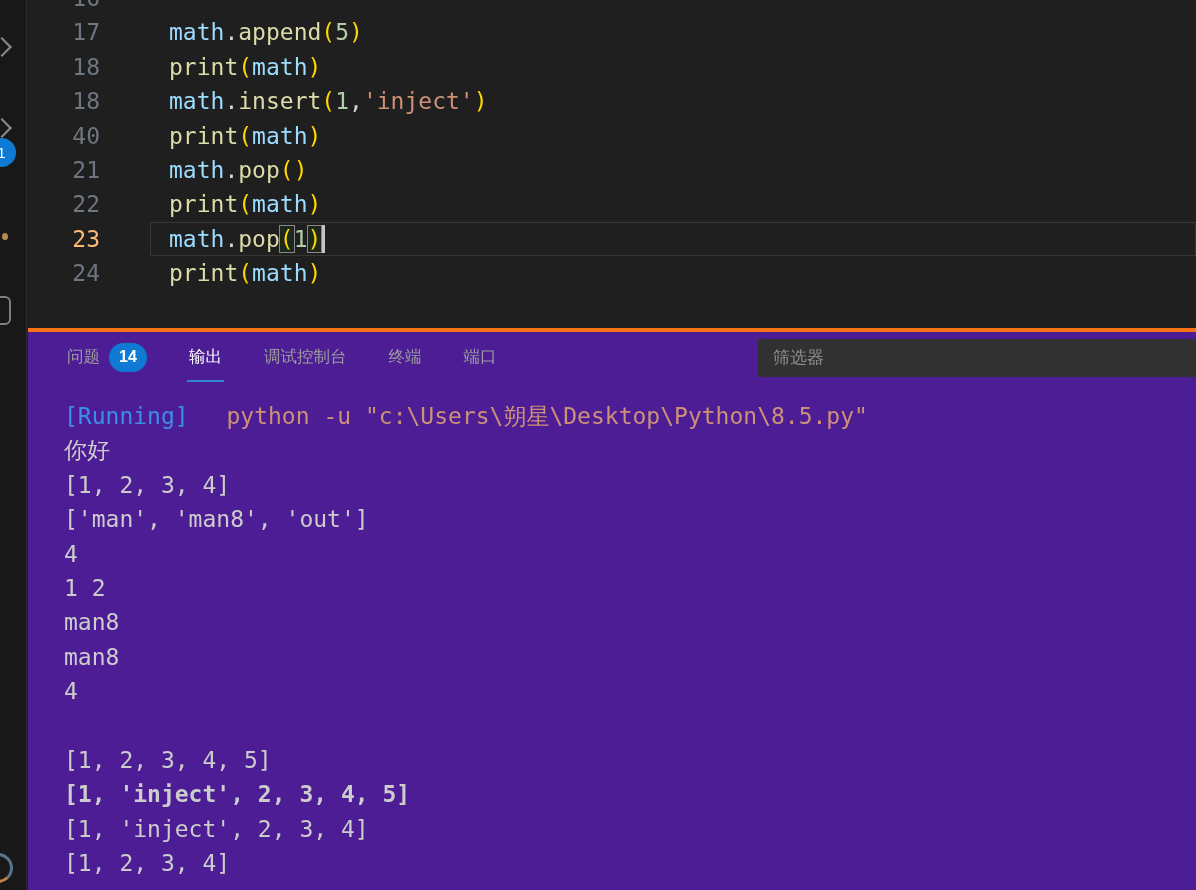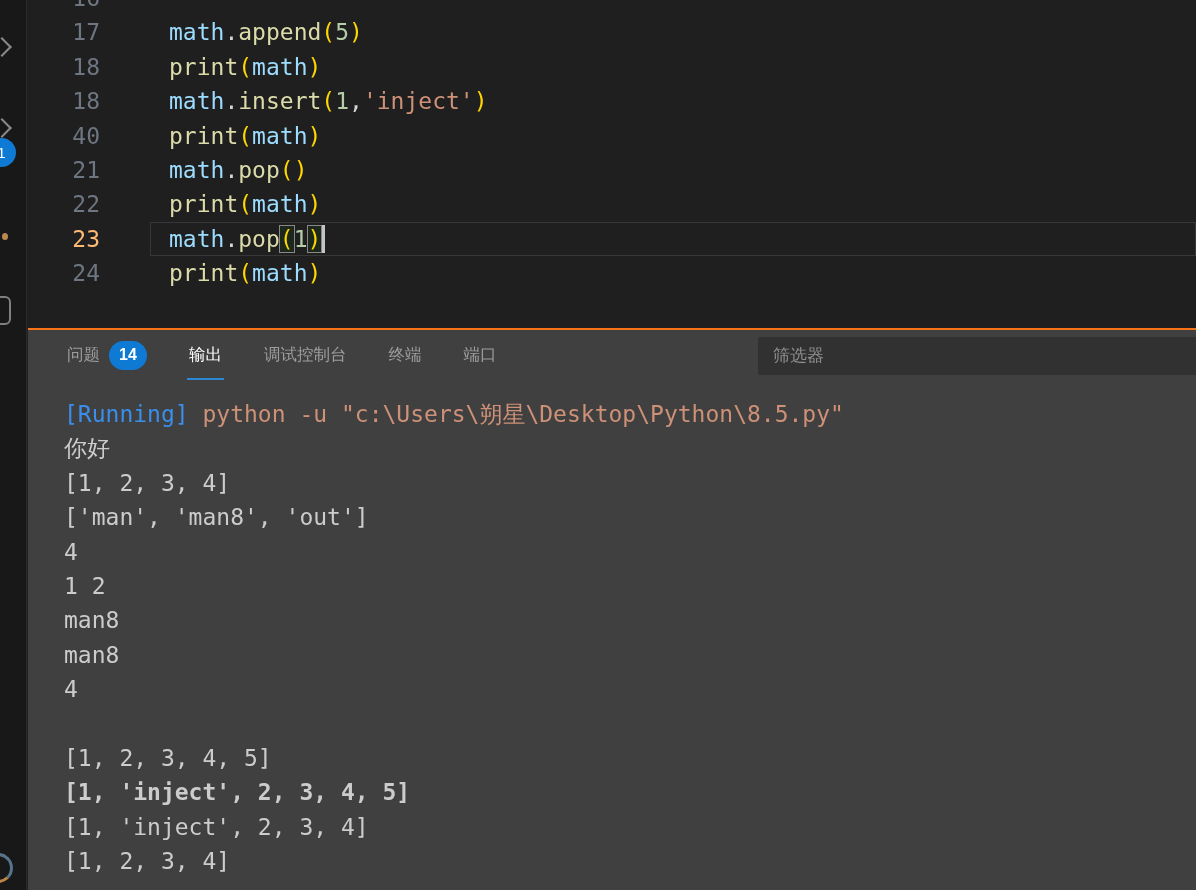--- a/index.html
+++ b/index.html
@@ -54,21 +54,21 @@
   }
   .code { margin-left:69px; white-space:pre; }
   .bm { outline:1px solid #888888; background:rgba(0,100,0,0.13); }
   .cursor {
     display:inline-block; width:3px; height:28px; background:#c4c4c4;
     vertical-align:middle; margin-left:1px; margin-top:-3px;
   }
   
   .panel {
     position:absolute; left:28px; top:328px; right:0; bottom:0;
-    background:#404040; border-top:2px solid #f97316;
+    background:#4c1d95; border-top:4px solid #f97316;
   }
   .panel-header {
     height:50px; position:relative; display:flex; align-items:center;
     padding-left:37px; gap:38px;
   }
   .tab {
     background:none; border:none; cursor:pointer;
     height:100%; display:flex; align-items:center; gap:9px;
     font-family:"Liberation Sans", sans-serif; font-size:16.5px; color:#9D9D9D;
     position:relative; padding:0 2px;
@@ -166,21 +166,21 @@
         <button class="tab">
           <span>终端</span>
         </button>
         <button class="tab">
           <span>端口</span>
         </button>
       </nav>
     <input class="filter" type="text" placeholder="筛选器" style="">
   </div>
   <div id="output-lines">
-      <div class="orow"><span style="color: rgb(59, 142, 234);">[Running] </span><span style="color: rgb(206, 145, 120);">python -u "c:\Users\朔星\Desktop\Python\8.5.py"</span></div>
+      <div class="orow"><span style="color: rgb(59, 142, 234);">[Running] </span><span style="color: rgb(206, 145, 120); margin-left: 24px;">python -u "c:\Users\朔星\Desktop\Python\8.5.py"</span></div>
       <div class="orow"><span style="color: rgb(204, 204, 204);">你好</span></div>
       <div class="orow"><span style="color: rgb(204, 204, 204);">[1, 2, 3, 4]</span></div>
       <div class="orow"><span style="color: rgb(204, 204, 204);">['man', 'man8', 'out']</span></div>
       <div class="orow"><span style="color: rgb(204, 204, 204);">4</span></div>
       <div class="orow"><span style="color: rgb(204, 204, 204);">1 2</span></div>
       <div class="orow"><span style="color: rgb(204, 204, 204);">man8</span></div>
       <div class="orow"><span style="color: rgb(204, 204, 204);">man8</span></div>
       <div class="orow"><span style="color: rgb(204, 204, 204);">4</span></div>
       <div class="orow"><span style="color: rgb(204, 204, 204);"></span></div>
       <div class="orow"><span style="color: rgb(204, 204, 204);">[1, 2, 3, 4, 5]</span></div>

